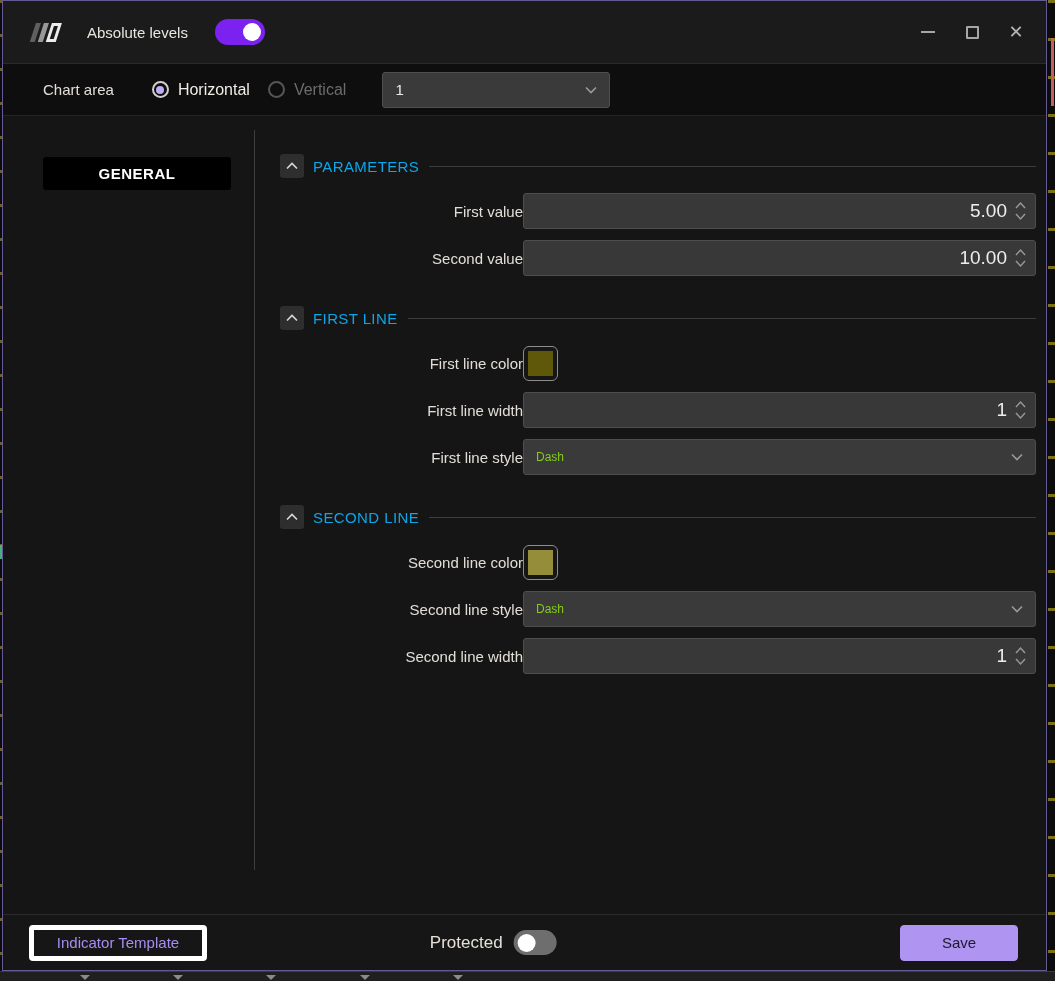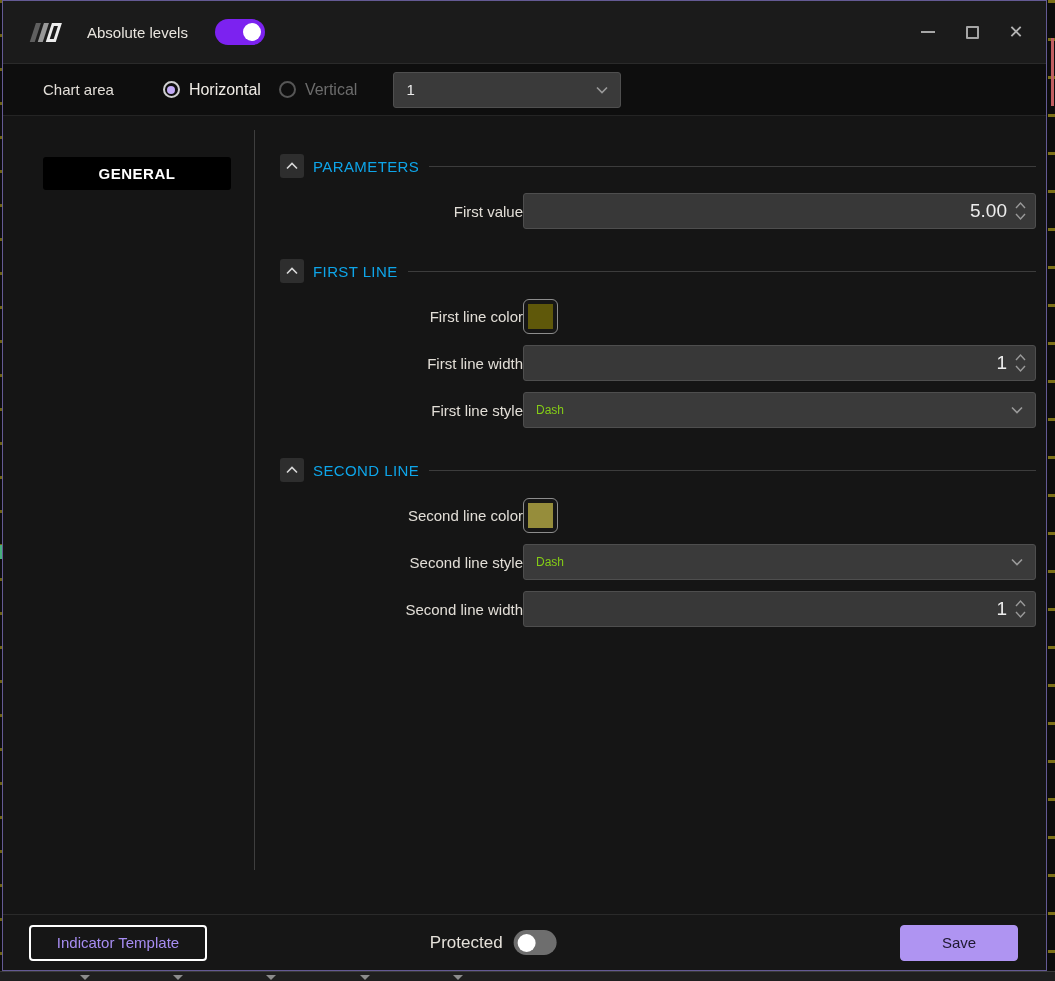--- a/index.html
+++ b/index.html
@@ -56,21 +56,21 @@
   .ic-max { width:13px; height:13px; border:2px solid #a6a6a6; border-radius:1px; }
   .ic-close { font-size:18px; color:#b4b4b4; line-height:1; }
 
   
   .toolbar {
     height:52px; flex:0 0 52px; background:#0e0e0e; border-bottom:1px solid #242424;
     display:flex; align-items:center; padding-left:40px;
   }
   .toolbar-label { font-size:15px; color:#e2ded8; }
   .radio-group { display:flex; align-items:center; margin-left:38px; }
-  .radio-option { display:flex; align-items:center; cursor:pointer;margin-left:11px; }
+  .radio-option { display:flex; align-items:center; cursor:pointer; }
   .radio-circle { width:17px; height:17px; border-radius:50%; border:2px solid #cfcfcf; position:relative; flex:0 0 17px; }
   .radio-circle.checked::after {
     content:""; position:absolute; inset:2.5px; border-radius:50%; background:#c2abf5;
   }
   .radio-circle.dim { border-color:#565656; }
   .radio-text { margin-left:9px; font-size:16px; color:#f0ece6; }
   .radio-text.dim { color:#6c6c6c; }
   .radio-option + .radio-option { margin-left:18px; }
   .area-select {
     width:228px; height:36px; margin-left:36px; background:#3a3a3a; border:1px solid #4f4f4f;
@@ -122,21 +122,21 @@
     display:flex; align-items:center; justify-content:center; cursor:pointer;
   }
   .swatch-inner { width:25px; height:25px; }
 
   
   .footer {
     flex:0 0 56px; height:56px; border-top:1px solid #2a2a2a; background:#161616;
     display:flex; align-items:center; padding:0 28px 0 26px; position:relative;
   }
   .btn { height:36px; border-radius:4px; font-size:15px; display:flex; align-items:center; justify-content:center; cursor:pointer; font-family:"Liberation Sans",sans-serif; }
-  .btn-outline { border:2px solid #ffffff; color:#a78df2; background:transparent; }
+  .btn-outline { border:5px solid #ffffff; color:#a78df2; background:transparent; }
   .btn-template { width:178px; }
   .protected-group {
     position:absolute; left:47%; transform:translateX(-50%);
     display:flex; align-items:center; gap:11px;
   }
   .protected-label { font-size:17px; color:#e5e1da; }
   .prot-toggle { width:43px; height:25px; background:#6e6e6e; border-radius:13px; }
   .prot-toggle .knob { left:4px; top:3.5px; }
   .footer-right { margin-left:auto; display:flex; gap:14px; }
   .btn-apply { width:118px; }
@@ -235,20 +235,34 @@
                 <span class="stepper">
                   <svg width="13" height="22" viewBox="0 0 13 22">
                       <polyline points="2,8 6.5,3 11,8" fill="none" stroke="#9a9a9a" stroke-width="1.4"></polyline>
                       <polyline points="2,14 6.5,19 11,14" fill="none" stroke="#9a9a9a" stroke-width="1.4"></polyline>
                     </svg>
                 </span>
               </div>
             </div>
           </div>
 
+          <div class="field-row">
+            <div class="field-label">Second value</div>
+            <div class="ctl-wrap">
+              <div class="num-input">
+                <span class="num-value">10.00</span>
+                <span class="stepper">
+                  <svg width="13" height="22" viewBox="0 0 13 22">
+                      <polyline points="2,8 6.5,3 11,8" fill="none" stroke="#9a9a9a" stroke-width="1.4"></polyline>
+                      <polyline points="2,14 6.5,19 11,14" fill="none" stroke="#9a9a9a" stroke-width="1.4"></polyline>
+                    </svg>
+                </span>
+              </div>
+            </div>
+          </div>
         </div>
 
         <div class="section">
           <div class="section-header">
             <div class="collapse-btn">
               <svg width="12" height="8" viewBox="0 0 12 8">
                   <polyline points="1,6.5 6,1.5 11,6.5" fill="none" stroke="#d8d8d8" stroke-width="1.6"></polyline>
                 </svg>
             </div>
             <span class="section-title">FIRST LINE</span>

